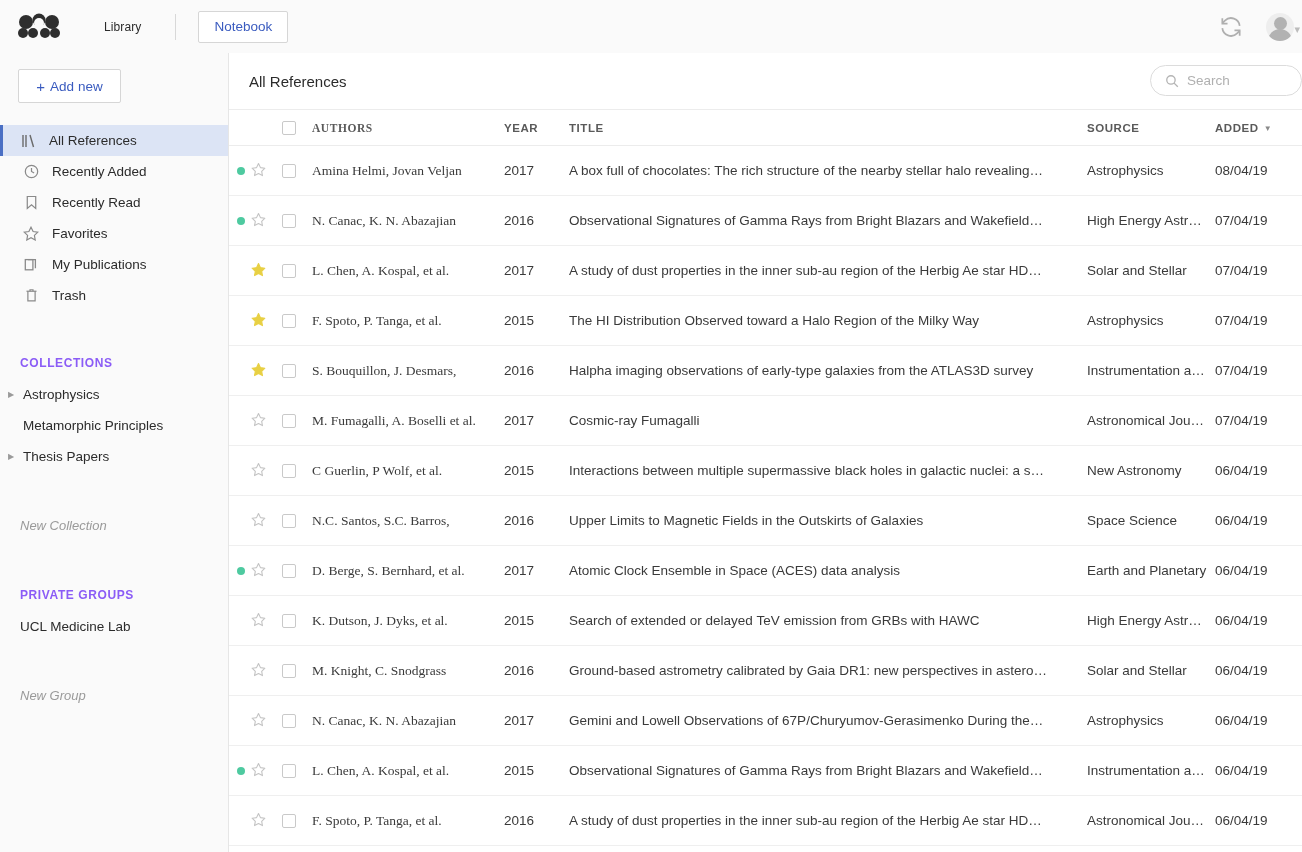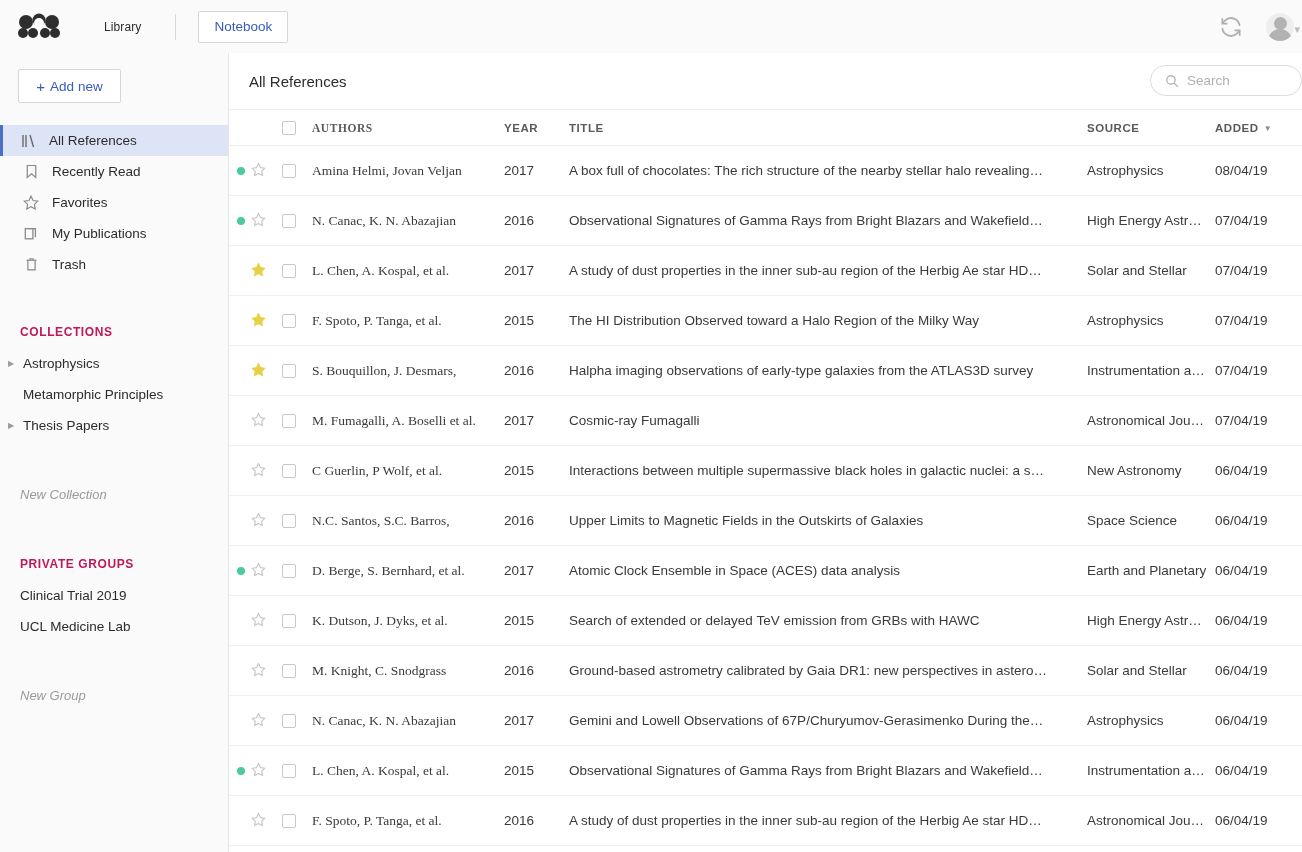--- a/index.html
+++ b/index.html
@@ -83,21 +83,21 @@
     border-left: 3px solid transparent;
   }
   .nav-item.active {
     background: #dce4f5;
     border-left: 3px solid #4a6fc4;
     padding-left: 17px;
   }
   .nav-ico { width: 16px; height: 16px; display:flex; align-items:center; justify-content:center; color:#8a8a8a; }
 
   .sect-title {
-    font-size: 12px; font-weight: 700; color: #be185d;
+    font-size: 12px; font-weight: 700; color: #8b5cf6;
     letter-spacing: .6px; padding-left: 20px;
   }
   .coll-head { margin-top: 45px; }
   .grp-head  { margin-top: 47px; }
 
   .coll-item {
     height: 31px; display: flex; align-items: center;
     font-size: 13.5px; color: #2b2b2b; cursor: pointer;
     padding-left: 20px;
   }
@@ -221,20 +221,29 @@
           <svg width="15" height="14" viewBox="0 0 15 14" stroke="#6a6a6a" stroke-width="1.4">
               <line x1="2" y1="1" x2="2" y2="13"></line>
               <line x1="5" y1="1" x2="5" y2="13"></line>
               <line x1="9" y1="1" x2="12.5" y2="13"></line>
             </svg>
         </span>
         <span>All References</span>
       </div>
       <div class="nav-item">
         <span class="nav-ico">
+          <svg width="15" height="15" viewBox="0 0 16 16" fill="none" stroke="#8a8a8a" stroke-width="1.3">
+              <circle cx="8" cy="8" r="6.6"></circle>
+              <polyline points="8,4.2 8,8 10.8,9.6"></polyline>
+            </svg>
+        </span>
+        <span>Recently Added</span>
+      </div>
+      <div class="nav-item">
+        <span class="nav-ico">
           <svg width="13" height="15" viewBox="0 0 13 16" fill="none" stroke="#8a8a8a" stroke-width="1.3">
               <path d="M2 1.6h9v12.8L6.5 10.4 2 14.4z"></path>
             </svg>
         </span>
         <span>Recently Read</span>
       </div>
       <div class="nav-item">
         <span class="nav-ico">
           <svg width="16" height="15" viewBox="0 0 16 15" fill="none" stroke="#8a8a8a" stroke-width="1.2">
               <polygon points="8,1.2 10.1,5.5 14.8,6.1 11.4,9.4 12.2,14 8,11.8 3.8,14 4.6,9.4 1.2,6.1 5.9,5.5"></polygon>
@@ -275,23 +284,20 @@
       </div>
       <div class="coll-item">
         <span class="caret">▶</span>
         <span class="label">Thesis Papers</span>
       </div>
       <div class="new-item">New Collection</div>
     </div>
 
     <div class="sect-title grp-head">PRIVATE GROUPS</div>
     <div class="coll-list">
-      <div class="coll-item">
-        <span class="label">Clinical Trial 2019</span>
-      </div>
       <div class="coll-item">
         <span class="label">UCL Medicine Lab</span>
       </div>
       <div class="new-item">New Group</div>
     </div>
   </div>
 
   <div class="main">
     <div class="main-head">
       <div class="main-title">All References</div>

